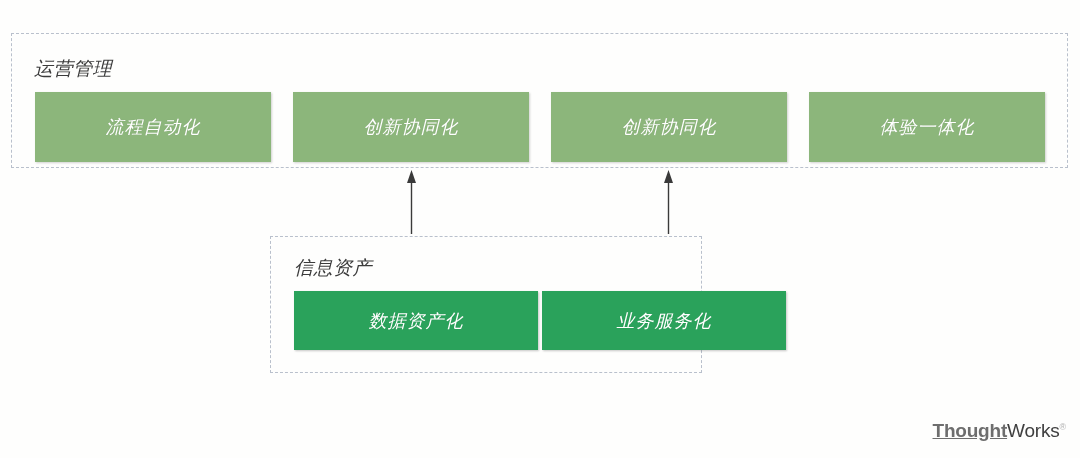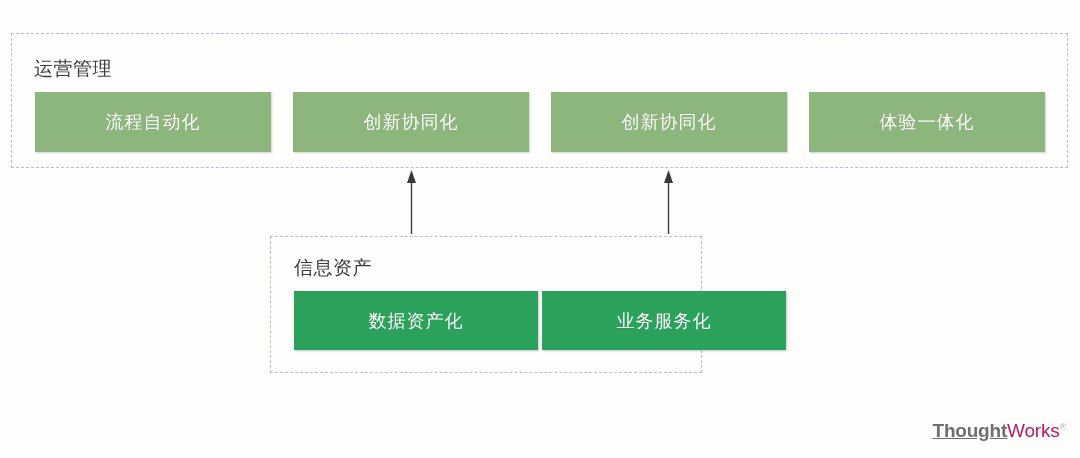--- a/index.html
+++ b/index.html
@@ -20,20 +20,21 @@
     width: 1080px;
     height: 458px;
   }
 
   
   .panel {
     position: absolute;
     border: 1px dashed #b9c0cc;
     background: transparent;
     box-sizing: border-box;
+    font-style: italic;
   }
   .panel-ops {
     left: 11px;
     top: 33px;
     width: 1057px;
     height: 135px;
   }
   .panel-assets {
     left: 270px;
     top: 236px;
@@ -71,21 +72,21 @@
   }
   .row-assets {
     left: 23px;
     top: 54px;
     width: 492px;
     gap: 4px;
   }
 
   .node {
     flex: 1 1 0;
-    height: 60px;
+    height: 70px;
     display: flex;
     align-items: center;
     justify-content: center;
     color: #ffffff;
     font-size: 18px;
     letter-spacing: 1px;
     box-sizing: border-box;
     text-shadow: 0 0 1px rgba(0,0,0,0.12);
   }
   .node-light {
@@ -117,21 +118,21 @@
     white-space: nowrap;
     letter-spacing: -0.2px;
   }
   .logo .bold {
     font-weight: bold;
     color: #6e6e6e;
     text-decoration: underline;
   }
   .logo .reg {
     font-weight: normal;
-    color: #be185d;
+    color: #404040;
   }
   .logo .tm {
     font-size: 9px;
     vertical-align: super;
     color: #b0b0b0;
   }
 </style>
 </head>
 <body>
 

